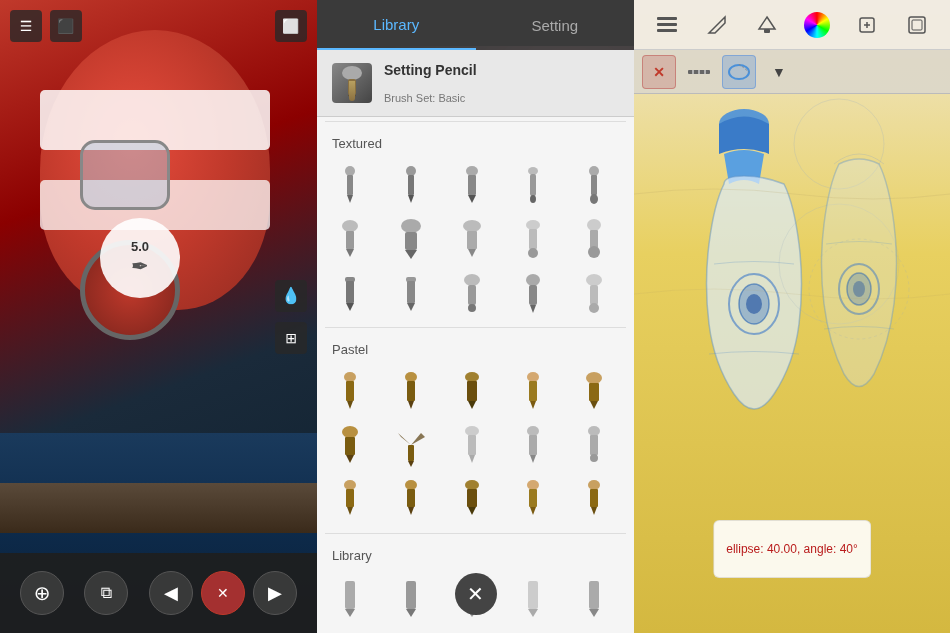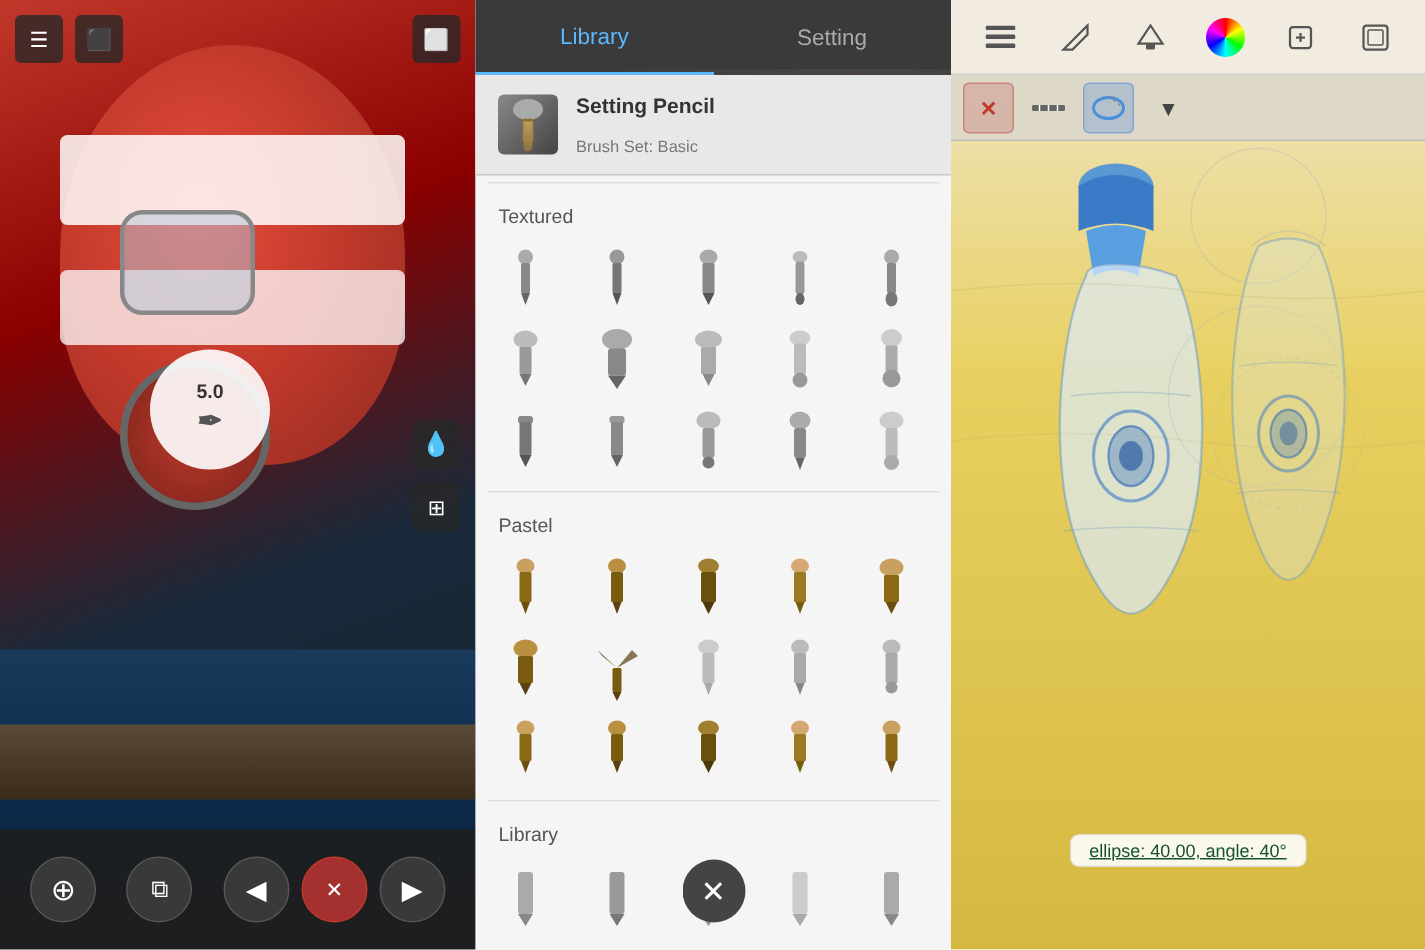--- a/index.html
+++ b/index.html
@@ -113,21 +113,21 @@
       cursor: pointer;
       font-size: 18px;
       color: white;
     }
     .btn-dark { background: rgba(60,60,60,0.9); border: 1px solid #555; }
     .btn-red { background: rgba(180,50,50,0.9); border: 1px solid #c0392b; }
 
     
     .size-indicator {
       position: absolute;
-      top: 233px; left: 100px;
+      top: 218px; left: 100px;
       width: 80px;
       height: 80px;
       background: rgba(255,255,255,0.9);
       border-radius: 50%;
       display: flex;
       flex-direction: column;
       align-items: center;
       justify-content: center;
       font-size: 13px;
       font-weight: bold;
@@ -398,27 +398,26 @@
     }
 
     
     .ellipse-info {
       position: absolute;
       bottom: 55px;
       left: 50%;
       transform: translateX(-50%);
       background: rgba(255,255,255,0.9);
       border-radius: 6px;
-      padding: 3px 12px;
+      padding: 21px 12px;
       font-size: 12px;
-      color: #14532d;
+      color: #b91c1c;
       white-space: nowrap;
       border: 1px solid rgba(0,0,0,0.1);
       z-index: 10;
-      text-decoration: underline;
     }
 
     
     .brush-list::-webkit-scrollbar { width: 4px; }
     .brush-list::-webkit-scrollbar-track { background: #eee; }
     .brush-list::-webkit-scrollbar-thumb { background: #bbb; border-radius: 2px; }
 
     
     .brush-divider {
       height: 1px;

